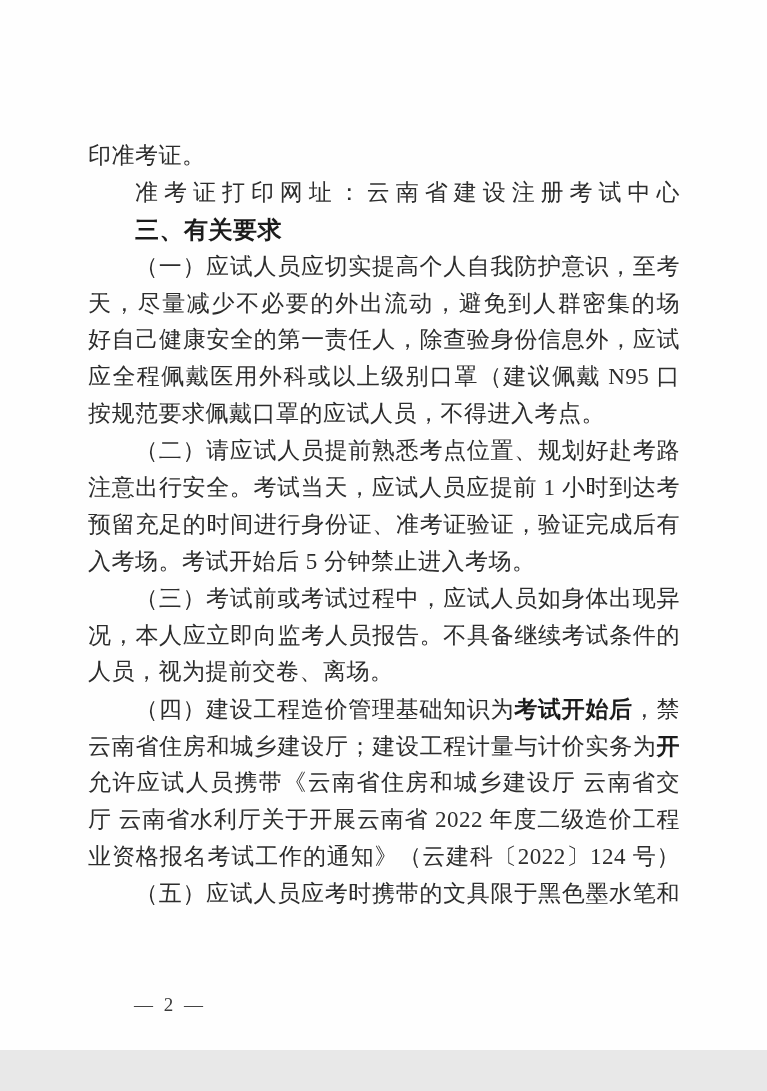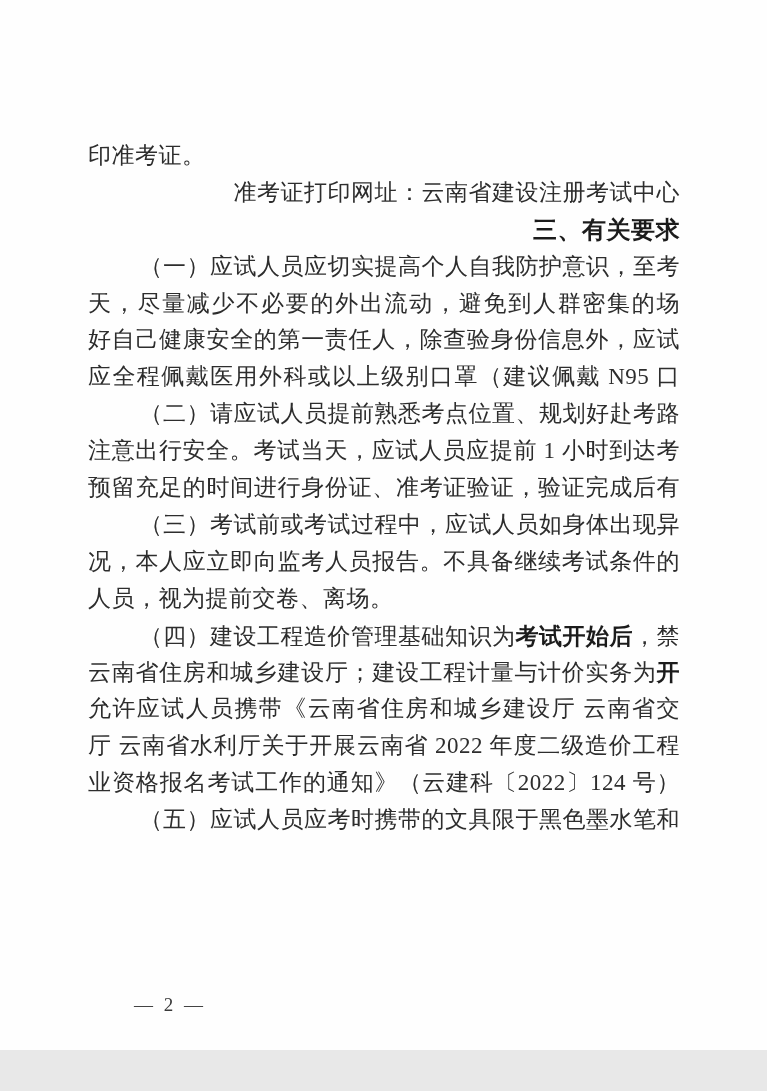--- a/index.html
+++ b/index.html
@@ -32,21 +32,20 @@
     letter-spacing: 0.5px;
   }
   .line.fill {
     white-space: normal;
     overflow: hidden;
     text-align: justify;
     text-align-last: justify;
   }
   .line.indent {
     text-indent: 47px;
-    text-align: right;
   }
   .line.heading {
     font-family: "Liberation Sans", "DejaVu Sans", sans-serif;
     font-weight: bold;
     font-size: 24px;
     color: #1f1f1f;
   }
   .line b {
     font-family: "Liberation Sans", "DejaVu Sans", sans-serif;
     font-weight: bold;
@@ -66,23 +65,25 @@
 
 <div class="page">
   <div class="text-block">
       <div class="line"><span>印准考证。</span></div>
       <div class="line indent fill"><span>准考证打印网址：云南省建设注册考试中心（http://www.y</span></div>
       <div class="line indent heading"><b>三、有关要求</b></div>
       <div class="line indent fill"><span>（一）应试人员应切实提高个人自我防护意识，至考试当</span></div>
       <div class="line fill"><span>天，尽量减少不必要的外出流动，避免到人群密集的场所，做</span></div>
       <div class="line fill"><span>好自己健康安全的第一责任人，除查验身份信息外，应试人员</span></div>
       <div class="line fill"><span>应全程佩戴医用外科或以上级别口罩（建议佩戴 N95 口罩）。未</span></div>
+      <div class="line"><span>按规范要求佩戴口罩的应试人员，不得进入考点。</span></div>
       <div class="line indent fill"><span>（二）请应试人员提前熟悉考点位置、规划好赴考路线，</span></div>
       <div class="line fill"><span>注意出行安全。考试当天，应试人员应提前 1 小时到达考点，</span></div>
       <div class="line fill"><span>预留充足的时间进行身份证、准考证验证，验证完成后有序进</span></div>
+      <div class="line"><span>入考场。考试开始后 5 分钟禁止进入考场。</span></div>
       <div class="line indent fill"><span>（三）考试前或考试过程中，应试人员如身体出现异常状</span></div>
       <div class="line fill"><span>况，本人应立即向监考人员报告。不具备继续考试条件的应试</span></div>
       <div class="line"><span>人员，视为提前交卷、离场。</span></div>
       <div class="line indent fill"><span>（四）建设工程造价管理基础知识为</span><b>考试开始后</b><span>，禁止应试</span></div>
       <div class="line fill"><span>云南省住房和城乡建设厅；建设工程计量与计价实务为</span><b>开卷考试</b></div>
       <div class="line fill"><span>允许应试人员携带《云南省住房和城乡建设厅 云南省交通运输</span></div>
       <div class="line fill"><span>厅 云南省水利厅关于开展云南省 2022 年度二级造价工程师职</span></div>
       <div class="line fill"><span>业资格报名考试工作的通知》（云建科〔2022〕124 号）中规定</span></div>
       <div class="line indent fill"><span>（五）应试人员应考时携带的文具限于黑色墨水笔和无声</span></div>
     </div>

